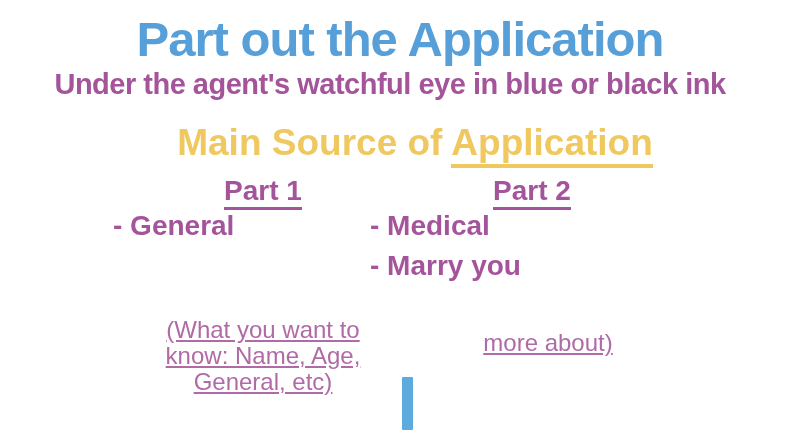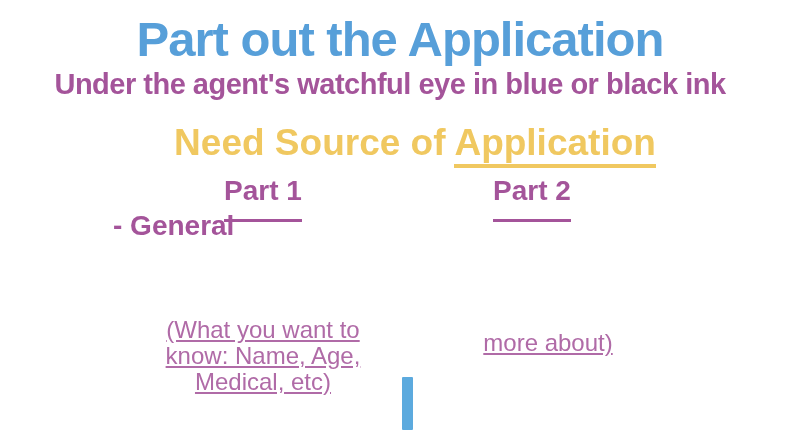--- a/index.html
+++ b/index.html
@@ -47,21 +47,21 @@
     padding-bottom:1px;
   }
   .part-header {
     position:absolute; top:176px;
     width:300px; text-align:center;
     font-size:28px; line-height:30px; font-weight:700;
     color:var(--list-purple);
   }
   .part-header span {
     border-bottom:3px solid var(--list-purple);
-    padding-bottom:13px;
+    padding-bottom:1px;
   }
   .part1-header { left:113px; }
   .part2-header { left:382px; }
   .items {
     position:absolute; top:206px;
     width:300px; 
     font-size:28px; font-weight:700;
     color:var(--list-purple);
   }
   .items .item { line-height:40px; }
@@ -86,35 +86,39 @@
 </style>
 </head>
 <body>
 
 <div class="slide">
 
   <h1 class="title">Part out the Application</h1>
 
   <h2 class="subtitle">Under the agent's watchful eye in blue or black ink</h2>
 
-  <div class="heading"><span>Need Source of </span><span class="u">Application</span></div>
+  <div class="heading"><span>Main Source of </span><span class="u">Application</span></div>
 
   <div class="part-header part1-header"><span>Part 1</span></div>
 
   <div class="part-header part2-header"><span>Part 2</span></div>
 
   <div class="items part1-items">
     <div class="item">- General</div>
   </div>
 
+  <div class="items part2-items">
+    <div class="item">- Medical</div>
+    <div class="item">- Marry you</div>
+  </div>
 
   <div class="note part1-note">
     <div>(What you want to</div>
     <div>know: Name, Age,</div>
-    <div>Medical, etc)</div>
+    <div>General, etc)</div>
   </div>
 
   <div class="note part2-note">
     <div>more about)</div>
   </div>
 
   <div class="cursor"></div>
 
 </div>
 

